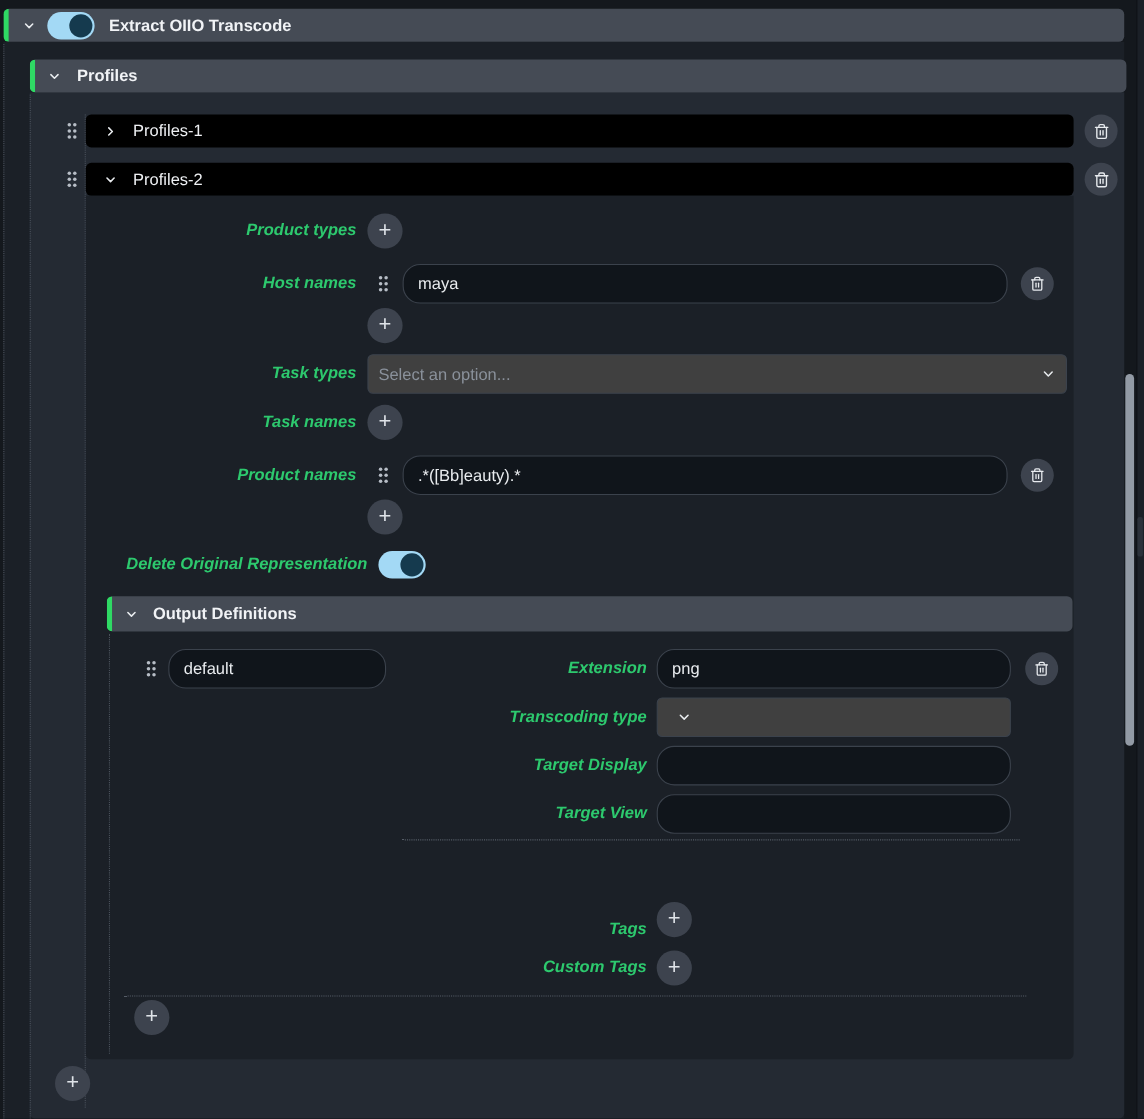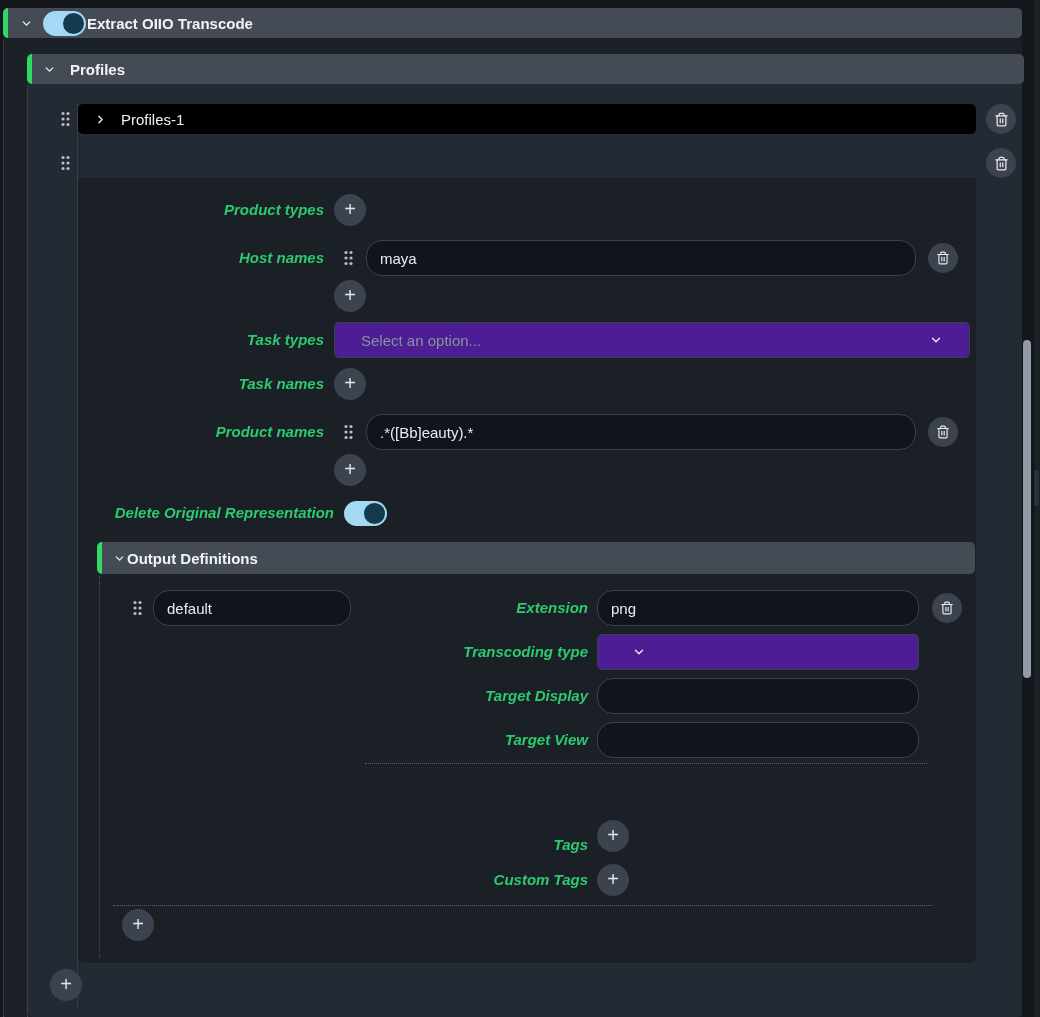--- a/index.html
+++ b/index.html
@@ -15,37 +15,37 @@
 
   .bgrect{position:absolute;}
   .top-body{left:3px;top:38px;width:1019px;height:979px;background:#1b2027;}
   .profiles-body{left:27px;top:84px;width:995px;height:933px;background:#242a33;border-radius:0 0 5px 5px;}
 
   .guide{position:absolute;width:0;border-left:1px dotted #4a515b;}
 
   .bar{position:absolute;height:30px;display:flex;align-items:center;background:#454b55;border-left:5px solid var(--accent-green);border-radius:5px;cursor:pointer;}
   .bar.h32{height:32px;}
   .bar .chev{margin-left:12px;display:flex;align-items:center;}
-  .bar .bar-title{margin-left:1px;font-size:15px;font-weight:600;color:#f1f3f6;white-space:nowrap;}
+  .bar .bar-title{margin-left:13px;font-size:15px;font-weight:600;color:#f1f3f6;white-space:nowrap;}
 
   .item-row{position:absolute;height:30px;display:flex;align-items:center;background:#000000;border-radius:5px;cursor:pointer;}
   .item-row .chev{margin-left:16px;display:flex;align-items:center;}
   .item-row .row-title{margin-left:14px;font-size:15px;font-weight:500;color:#eef0f3;white-space:nowrap;}
 
   .panel{position:absolute;left:78px;top:178px;width:898px;height:785px;background:#1b2027;border-radius:0 0 5px 5px;}
 
   .circle-btn{position:absolute;width:30px;height:30px;border-radius:50%;background:#3d434e;border:none;display:flex;align-items:center;justify-content:center;color:#e8ebef;cursor:pointer;padding:0;}
   .plus-btn{width:32px;height:32px;}
   .plus-btn .plus-glyph{font-size:20px;line-height:1;color:#dfe3e8;font-family:"Liberation Sans",sans-serif;margin-top:-2px;}
 
   .drag{position:absolute;display:flex;align-items:center;justify-content:center;width:14px;height:16px;cursor:grab;}
 
   .input{position:absolute;height:36px;background:#10151b;border:1px solid #3b424c;border-radius:16px;color:#e9ecef;font-size:15px;padding:0 13px;font-family:"Liberation Sans",sans-serif;outline:none;}
 
-  .selectbox{position:absolute;height:36px;background:#4c1d95;border:1px solid #3b424c;border-radius:5px;display:flex;align-items:center;padding:0 26px;font-size:15px;cursor:pointer;}
+  .selectbox{position:absolute;height:36px;background:#404040;border:1px solid #3b424c;border-radius:5px;display:flex;align-items:center;padding:0 9px;font-size:15px;cursor:pointer;}
   .selectbox .sel-text{flex:1;color:#e9ecef;white-space:nowrap;overflow:hidden;}
   .selectbox .sel-text.placeholder{color:#8a919b;}
   .selectbox .chev{display:flex;align-items:center;margin-left:8px;}
 
   .glabel{position:absolute;font-size:15px;font-style:italic;font-weight:600;color:var(--label-green);height:20px;line-height:20px;white-space:nowrap;}
 
   .toggle{width:43px;height:25px;border-radius:13px;background:var(--toggle-track);cursor:pointer;flex:none;}
   .toggle{position:absolute;}
   .bar .toggle{position:relative;margin-left:10px;}
   .toggle .knob{position:absolute;top:2px;right:2px;width:21px;height:21px;border-radius:50%;background:var(--toggle-knob);}
@@ -123,20 +123,28 @@
   <span class="drag" style="left:58px;top:155px;">
     <svg width="11" height="16" viewBox="0 0 10 16" fill="#b7bdc6">
         <circle cx="2.5" cy="2.5" r="1.6"></circle>
         <circle cx="7.5" cy="2.5" r="1.6"></circle>
         <circle cx="2.5" cy="8" r="1.6"></circle>
         <circle cx="7.5" cy="8" r="1.6"></circle>
         <circle cx="2.5" cy="13.5" r="1.6"></circle>
         <circle cx="7.5" cy="13.5" r="1.6"></circle>
       </svg>
   </span>
+  <div class="item-row" style="left:78px;top:148px;width:898px;">
+    <span class="chev">
+      <svg width="13" height="13" viewBox="0 0 24 24" fill="none" stroke="#e9ecef" stroke-width="2.6" stroke-linecap="round" stroke-linejoin="round">
+          <polyline points="6 9 12 15 18 9"></polyline>
+        </svg>
+    </span>
+    <span class="row-title">Profiles-2</span>
+  </div>
   <button class="circle-btn" style="left:986px;top:148px;">
     <span>
       <svg width="15" height="15" viewBox="0 0 24 24" fill="none" stroke="#e8ebef" stroke-width="2" stroke-linecap="round" stroke-linejoin="round">
           <polyline points="3 6 5 6 21 6"></polyline>
           <path d="M19 6v14a2 2 0 0 1-2 2H7a2 2 0 0 1-2-2V6m3 0V4a2 2 0 0 1 2-2h4a2 2 0 0 1 2 2v2"></path>
           <line x1="10" y1="11" x2="10" y2="17"></line>
           <line x1="14" y1="11" x2="14" y2="17"></line>
         </svg>
     </span>
   </button>

